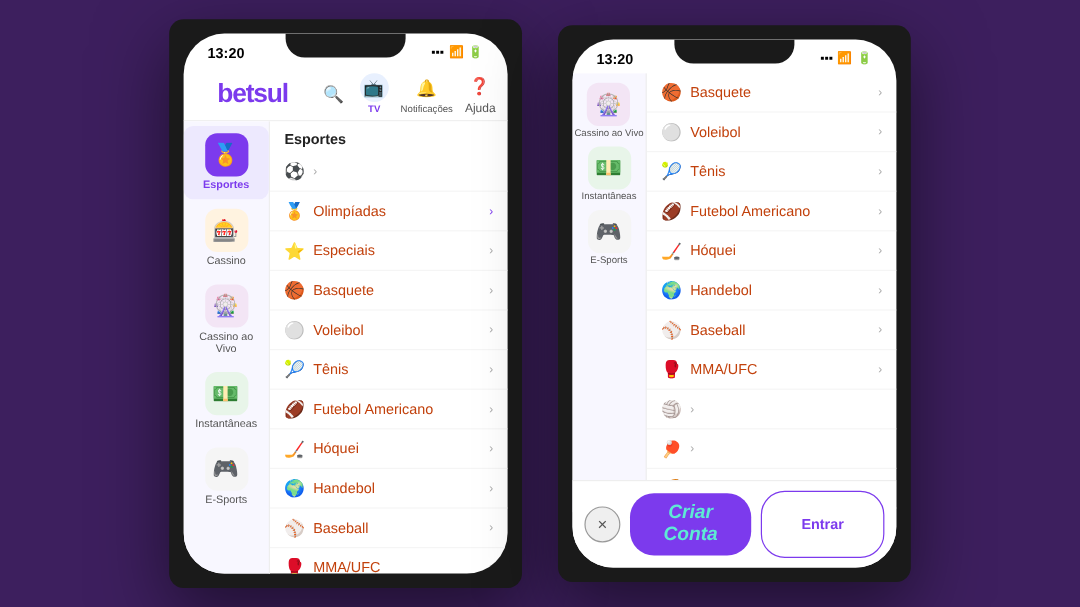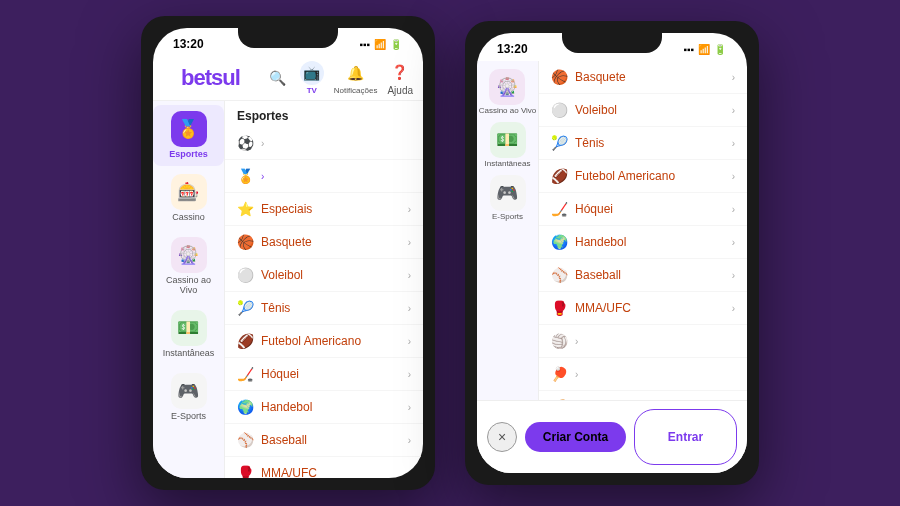--- a/index.html
+++ b/index.html
@@ -17,21 +17,21 @@
     .scene {
       display: flex;
       gap: 30px;
       align-items: center;
       position: relative;
     }
 
     
     .phone {
       background: #1a1a1a;
-      border-radius: 24px;
+      border-radius: 12px;
       padding: 12px;
       box-shadow: 0 20px 60px rgba(0,0,0,0.5);
       position: relative;
     }
 
     .phone-inner {
       background: #fff;
       border-radius: 34px;
       overflow: hidden;
       position: relative;
@@ -277,28 +277,29 @@
       justify-content: center;
       font-size: 14px;
       color: #555;
       cursor: pointer;
       flex-shrink: 0;
     }
 
     .criar-btn {
       flex: 1;
       background: #7c3aed;
-      color: #000000;
+      color: #5eead4;
       border: none;
       border-radius: 20px;
       padding: 8px 10px;
-      font-size: 12px;
+      font-size: 16px;
       font-weight: 600;
       cursor: pointer;
       text-align: center;
+      font-style: italic;
     }
 
     .entrar-btn {
       flex: 1;
       background: #fff;
       color: #7c3aed;
       border: 1.5px solid #7c3aed;
       border-radius: 20px;
       padding: 20px 10px;
       font-size: 12px;
@@ -390,20 +391,21 @@
 
         <div class="sports-list">
           <div class="sports-header">Esportes</div>
 
           <div class="sport-item">
             <span class="sport-icon">⚽</span>
             <span class="sport-chevron">›</span>
           </div>
           <div class="sport-item">
             <span class="sport-icon">🏅</span>
+            <span class="sport-name">Olimpíadas</span>
             <span class="sport-chevron blue">›</span>
           </div>
           <div class="sport-item">
             <span class="sport-icon">⭐</span>
             <span class="sport-name">Especiais</span>
             <span class="sport-chevron">›</span>
           </div>
           <div class="sport-item">
             <span class="sport-icon">🏀</span>
             <span class="sport-name">Basquete</span>

